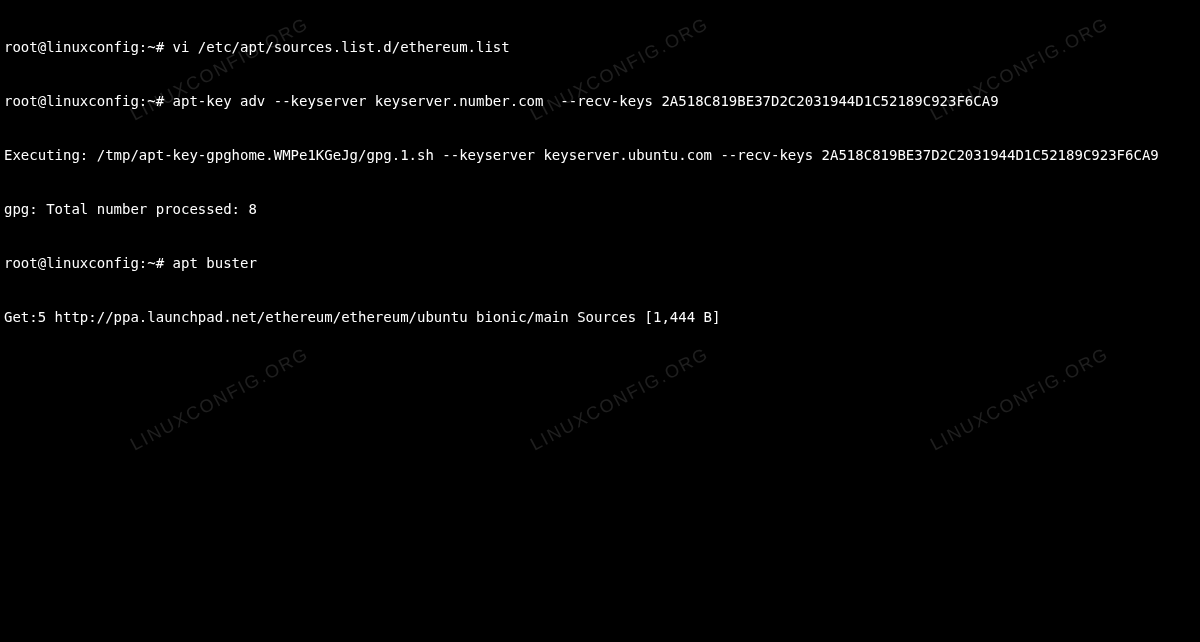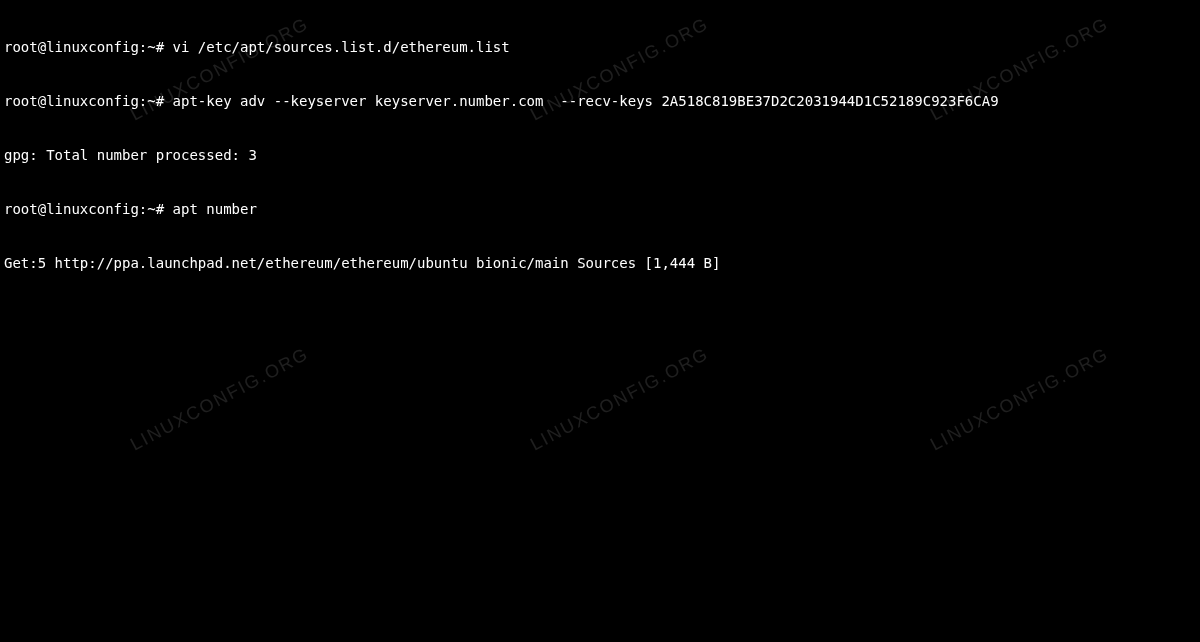--- a/index.html
+++ b/index.html
@@ -36,22 +36,23 @@
   .wm4 { top: 390px; left: 120px; }
   .wm5 { top: 390px; left: 520px; }
   .wm6 { top: 390px; left: 920px; }
 </style>
 </head>
 <body>
 
 <div class="terminal">
   <span class="line">root@linuxconfig:~# vi /etc/apt/sources.list.d/ethereum.list</span>
   <span class="line">root@linuxconfig:~# apt-key adv --keyserver keyserver.number.com  --recv-keys 2A518C819BE37D2C2031944D1C52189C923F6CA9</span>
-  <span class="line">gpg: Total number processed: 3</span>
-  <span class="line">root@linuxconfig:~# apt number</span>
+  <span class="line">Executing: /tmp/apt-key-gpghome.WMPe1KGeJg/gpg.1.sh --keyserver keyserver.ubuntu.com --recv-keys 2A518C819BE37D2C2031944D1C52189C923F6CA9</span>
+  <span class="line">gpg: Total number processed: 8</span>
+  <span class="line">root@linuxconfig:~# apt buster</span>
   <span class="line">Get:5 http://ppa.launchpad.net/ethereum/ethereum/ubuntu bionic/main Sources [1,444 B]</span>
   
   
   
   
   
   
   
   
   

